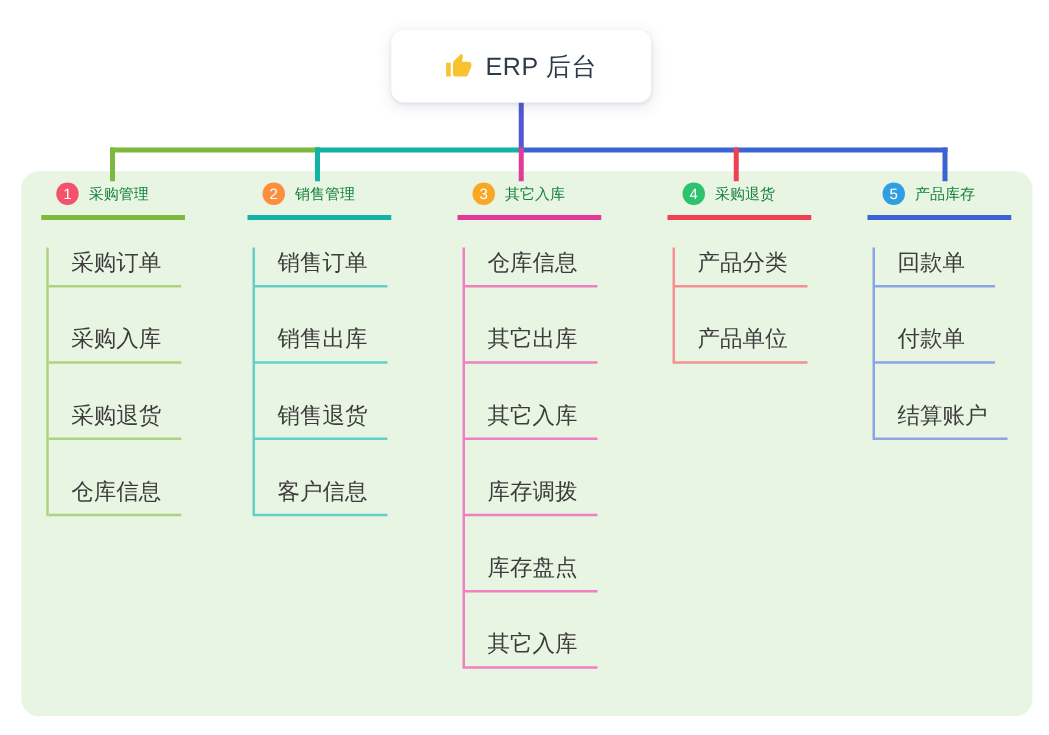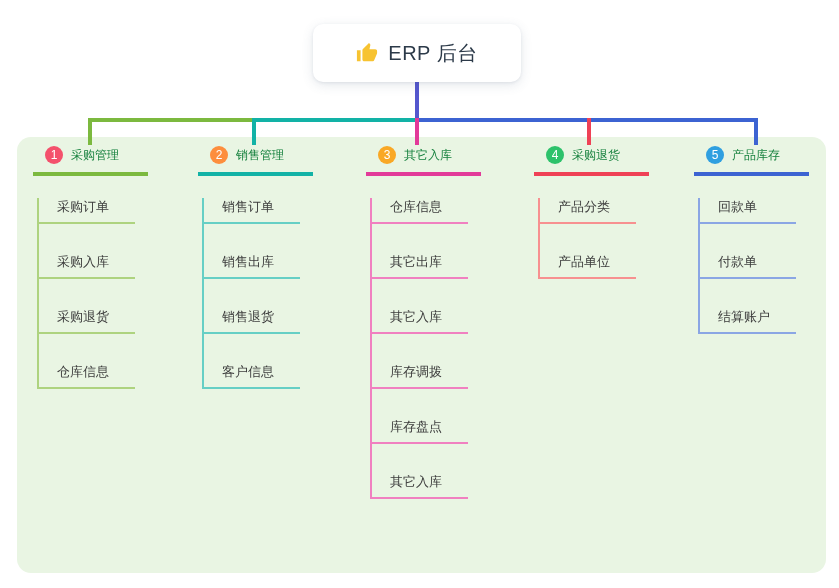--- a/index.html
+++ b/index.html
@@ -34,21 +34,21 @@
   .b0 { left:33px; } .b1 { left:198px; } .b2 { left:366px; } .b3 { left:534px; } .b4 { left:694px; }
 
   .branch-header { display:flex; align-items:center; gap:8px; width:max-content;
     padding:4px 16px 8px 12px; border-bottom:4px solid var(--c); min-width:115px; }
   .badge { width:18px; height:18px; border-radius:50%; background:var(--bg); color:#fff;
     font-size:12px; line-height:18px; text-align:center; flex:0 0 18px; }
   .branch-label { font-size:12px; color:#15803d; }
 
   .children { margin-left:4px; border-left:2px solid var(--cl); }
   .child { width:max-content; min-width:96px; border-bottom:2px solid var(--cl);
-    padding:0 16px 6px 18px; margin-top:29px; font-size:13px; color:#3c3c3c; }
+    padding:0 16px 6px 18px; margin-top:29px; font-size:18px; color:#3c3c3c; }
   .child:first-child { margin-top:22px; }
 </style>
 </head>
 <body>
 
 <div id="canvas">
 
   <div id="panel" style="background: rgb(233, 245, 227);"></div>
 
   <div class="line" id="root-line" style="background: rgb(84, 87, 206);"></div>

